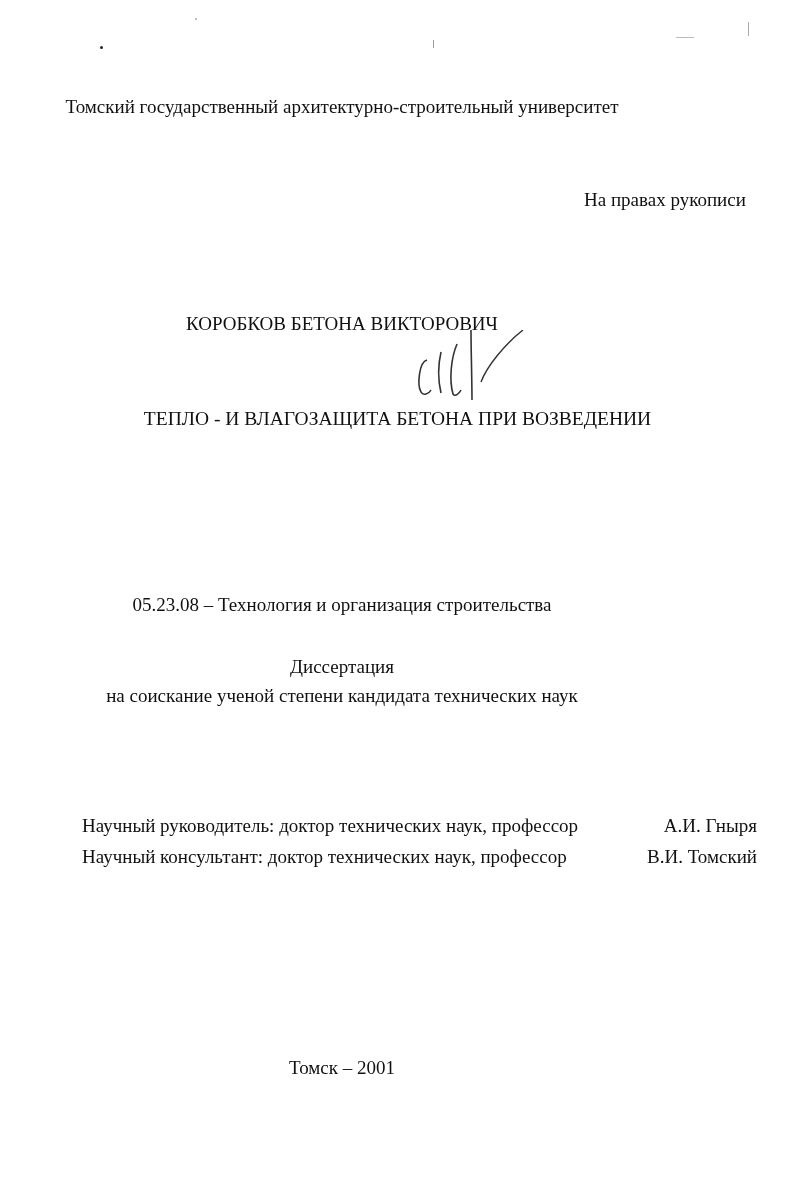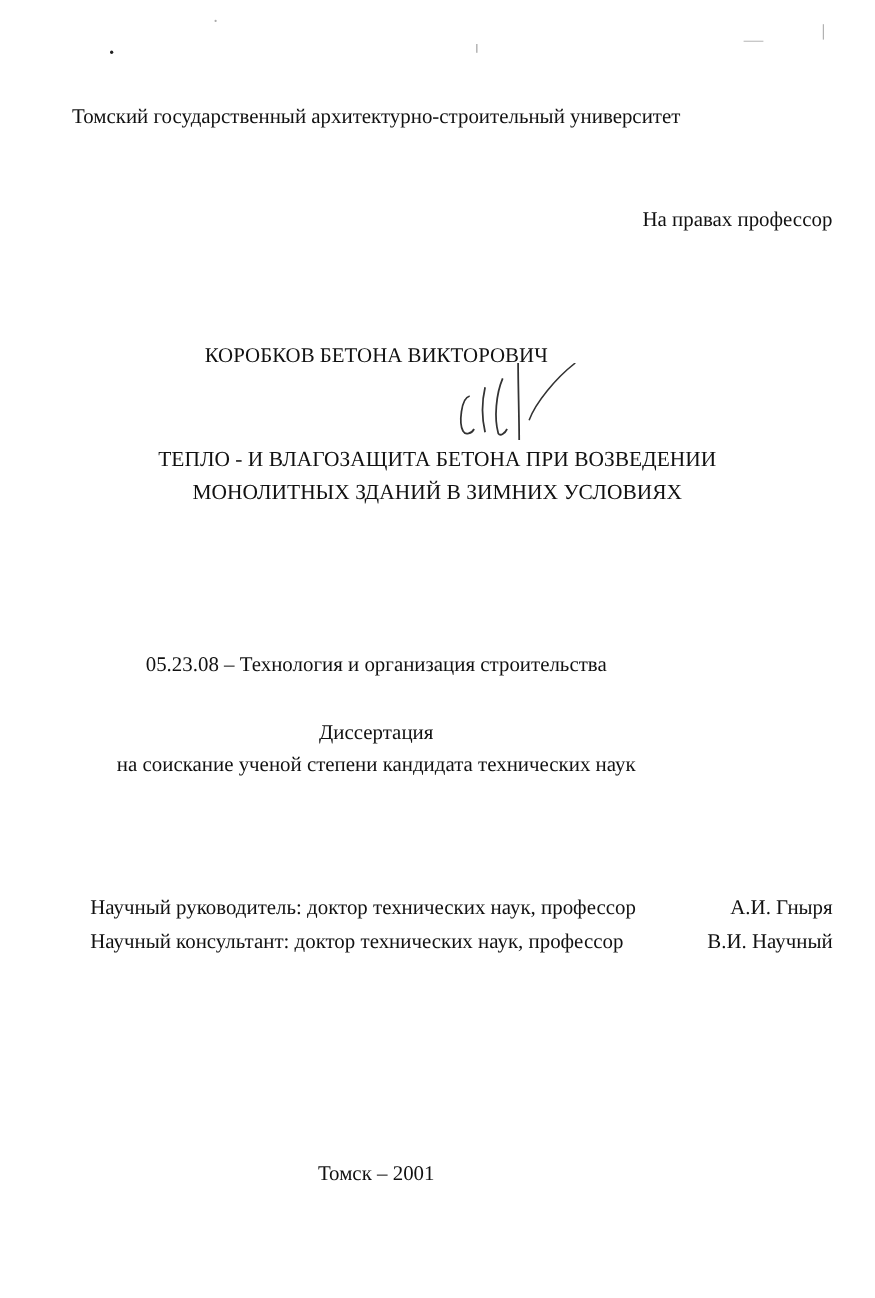--- a/index.html
+++ b/index.html
@@ -63,44 +63,43 @@
 <body>
 
 <div class="speck" style="left:100px;top:46px;width:3px;height:3px;background:#222;"></div>
 <div class="speck" style="left:433px;top:40px;width:1px;height:8px;background:#999;border-radius:0;"></div>
 <div class="speck" style="left:748px;top:22px;width:1px;height:14px;background:#aaa;border-radius:0;"></div>
 <div class="speck" style="left:676px;top:37px;width:18px;height:1px;background:#bbb;border-radius:0;"></div>
 <div class="speck" style="left:195px;top:18px;width:2px;height:2px;background:#aaa;"></div>
 
 <div class="line center" style="top:96px;">Томский государственный архитектурно-строительный университет</div>
 
-<div class="line" style="left:584px;top:189px;">На правах профессор</div>
+<div class="line" style="left:584px;top:189px;">На правах рукописи</div>
 
 <div class="line center" style="top:313px;">КОРОБКОВ БЕТОНА ВИКТОРОВИЧ</div>
 
 <svg class="signature" viewBox="0 0 130 70">
   <path d="M22 30 C14 32, 12 55, 16 62 C18 66, 24 64, 26 60" fill="none" stroke="#333" stroke-width="1.6"></path>
   <path d="M36 22 C33 35, 33 50, 36 63" fill="none" stroke="#333" stroke-width="1.6"></path>
   <path d="M52 14 C46 28, 44 50, 48 64 C50 67, 54 64, 56 60" fill="none" stroke="#333" stroke-width="1.6"></path>
   <path d="M66 0 C66 20, 67 50, 67 72" fill="none" stroke="#333" stroke-width="1.6"></path>
   <path d="M76 52 C82 36, 100 14, 118 0" fill="none" stroke="#333" stroke-width="1.4"></path>
 </svg>
 
 <div class="title-block">
   <div>ТЕПЛО - И ВЛАГОЗАЩИТА БЕТОНА ПРИ ВОЗВЕДЕНИИ</div>
-  <div>МОНОЛИТНЫХ ЗДАНИЙ В ЗИМНИХ УСЛОВИЯХ</div>
 </div>
 
 <div class="line center" style="top:562px;margin-top:32px;">05.23.08 – Технология и организация строительства</div>
 
 <div class="line center" style="top:656px;">Диссертация</div>
 <div class="line center" style="top:685px;">на соискание ученой степени кандидата технических наук</div>
 
 <div class="staff-row" style="top:815px;">
   <span class="role">Научный руководитель: доктор технических наук, профессор</span>
   <span class="name">А.И. Гныря</span>
 </div>
 <div class="staff-row" style="top:846px;">
   <span class="role">Научный консультант: доктор технических наук, профессор</span>
-  <span class="name">В.И. Научный</span>
+  <span class="name">В.И. Томский</span>
 </div>
 
 <div class="line center" style="top:1057px;">Томск – 2001</div>
 
 </body></html>

